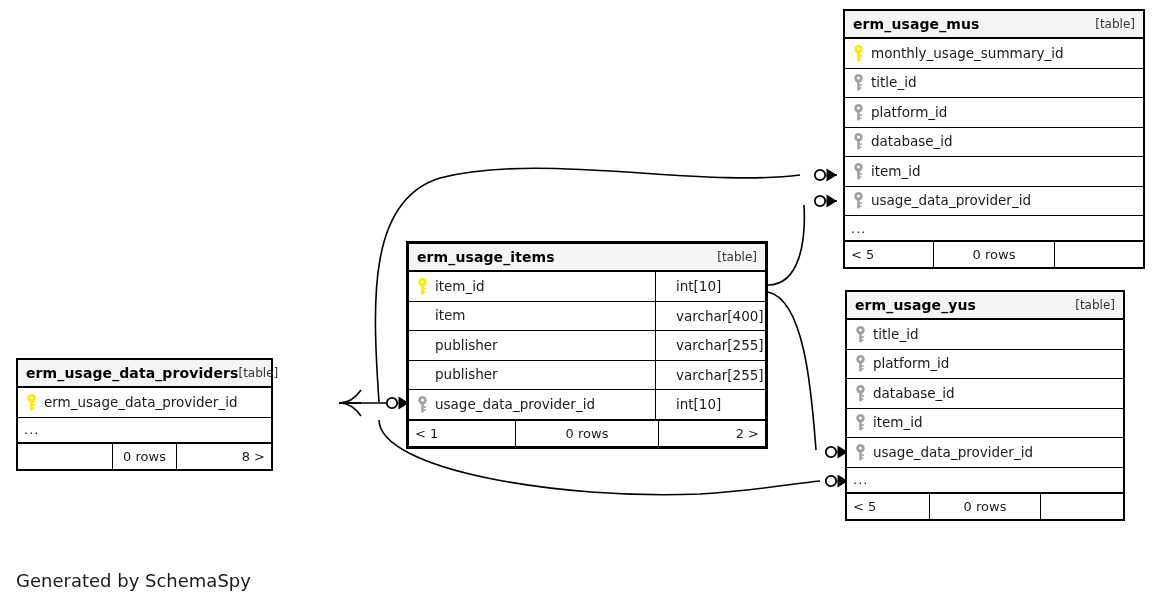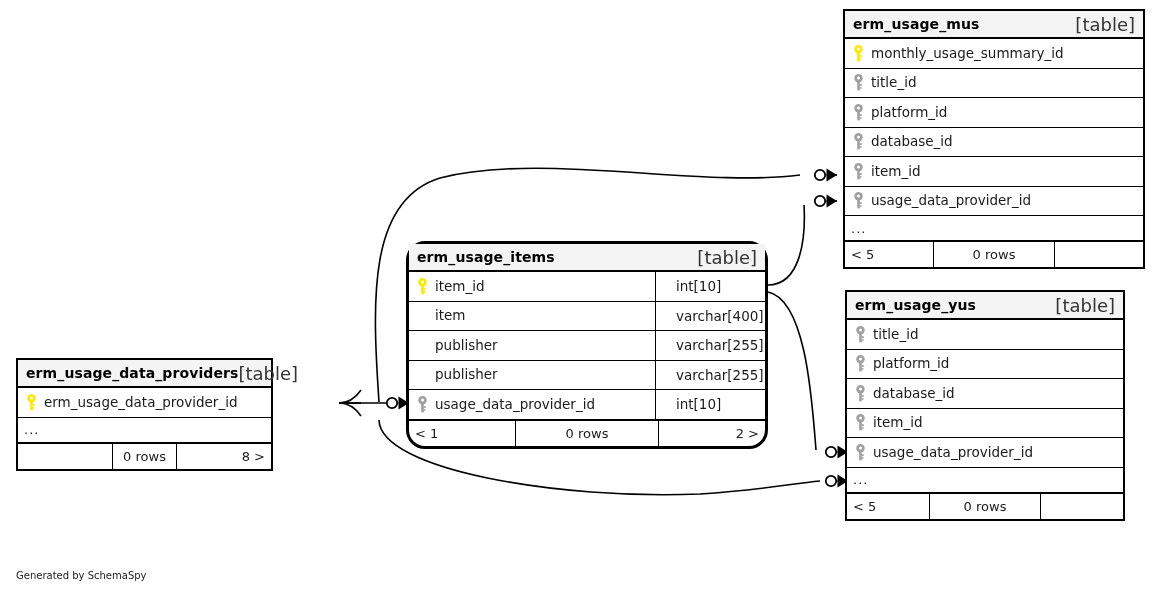--- a/index.html
+++ b/index.html
@@ -32,40 +32,39 @@
   .tbl {
     position: absolute;
     background: #ffffff;
     box-sizing: border-box;
     border: 2px solid #000000;
     font-size: 13.5px;
     color: #1a1a1a;
   }
   .tbl.emphasis {
     border-width: 3px;
-    border-radius: 19px;
   }
   .tbl .hdr {
     display: flex;
     align-items: center;
     justify-content: space-between;
     background: #f4f4f4;
     box-sizing: border-box;
     border-bottom: 2px solid #000000;
     padding: 0 8px;
     height: 28px;
   }
   .tbl .hdr .tname {
     font-weight: bold;
     font-size: 14px;
     letter-spacing: 0.1px;
     color: #000;
   }
   .tbl .hdr .ttag {
-    font-size: 18px;
+    font-size: 12px;
     color: #333;
   }
   .row {
     display: flex;
     align-items: stretch;
     box-sizing: border-box;
     border-bottom: 1.5px solid #000000;
     height: 29.5px;
   }
   .row:last-child { border-bottom: none; }
@@ -130,21 +129,21 @@
     border-left: 1.5px solid #000000;
     border-right: 1.5px solid #000000;
   }
   .foot .f-right {
     justify-content: flex-end;
     padding-right: 6px;
   }
 
   .credit {
     position: absolute;
-    font-size: 10px;
+    font-size: 18px;
     color: #1a1a1a;
   }
 </style>
 </head>
 <body>
 
 <div id="canvas">
 
   <svg class="edges" viewBox="0 0 1153 600" width="1153" height="600">
     <defs></defs>

